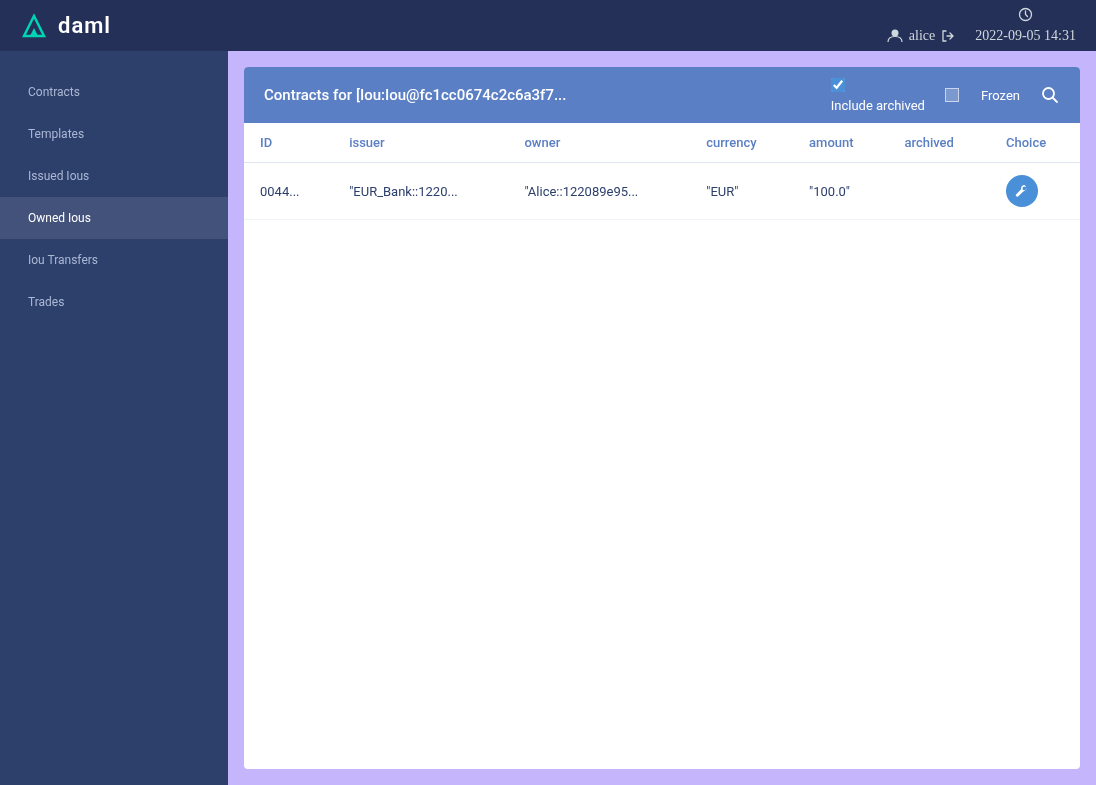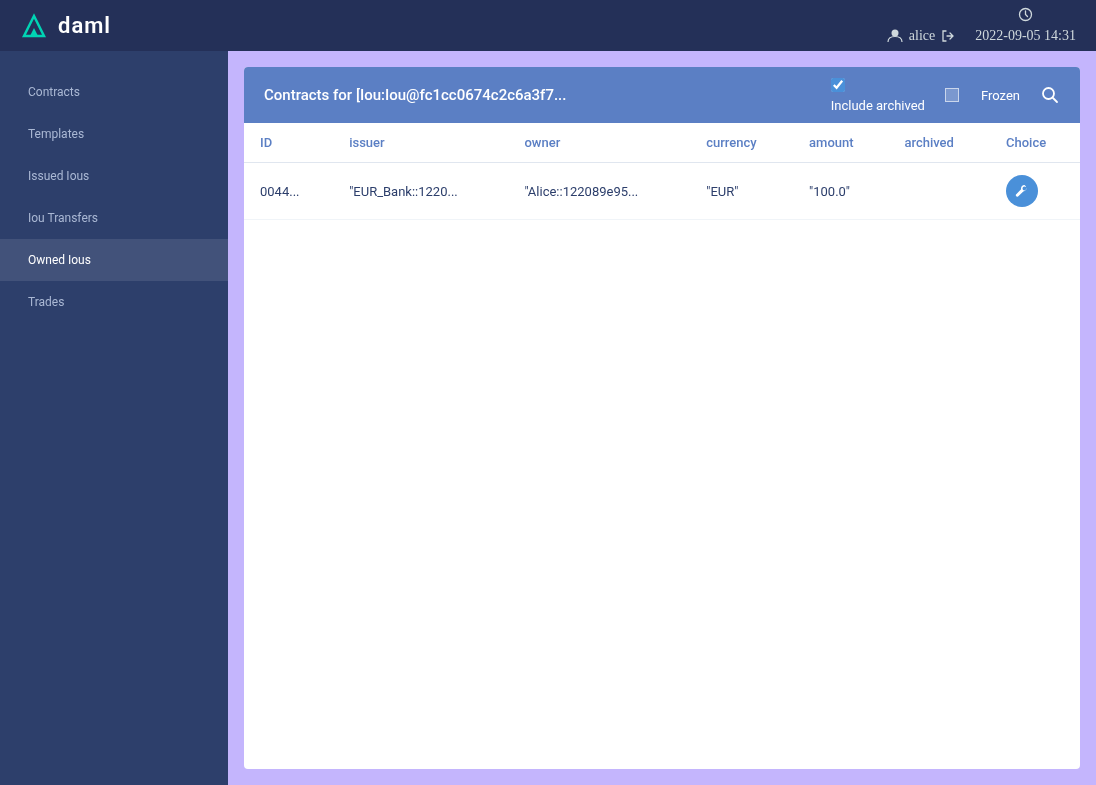--- a/index.html
+++ b/index.html
@@ -247,25 +247,25 @@
   <nav class="sidebar">
     <div class="sidebar-item">
       <span>Contracts</span>
     </div>
     <div class="sidebar-item">
       <span>Templates</span>
     </div>
     <div class="sidebar-item">
       <span>Issued Ious</span>
     </div>
-    <div class="sidebar-item">
-      <span>Iou Transfers</span>
-    </div>
     <div class="sidebar-item active">
       <span>Owned Ious</span>
+    </div>
+    <div class="sidebar-item">
+      <span>Iou Transfers</span>
     </div>
     <div class="sidebar-item">
       <span>Trades</span>
     </div>
   </nav>
 
   <div class="content">
     <div class="contracts-panel">
 
       <div class="contracts-header">

